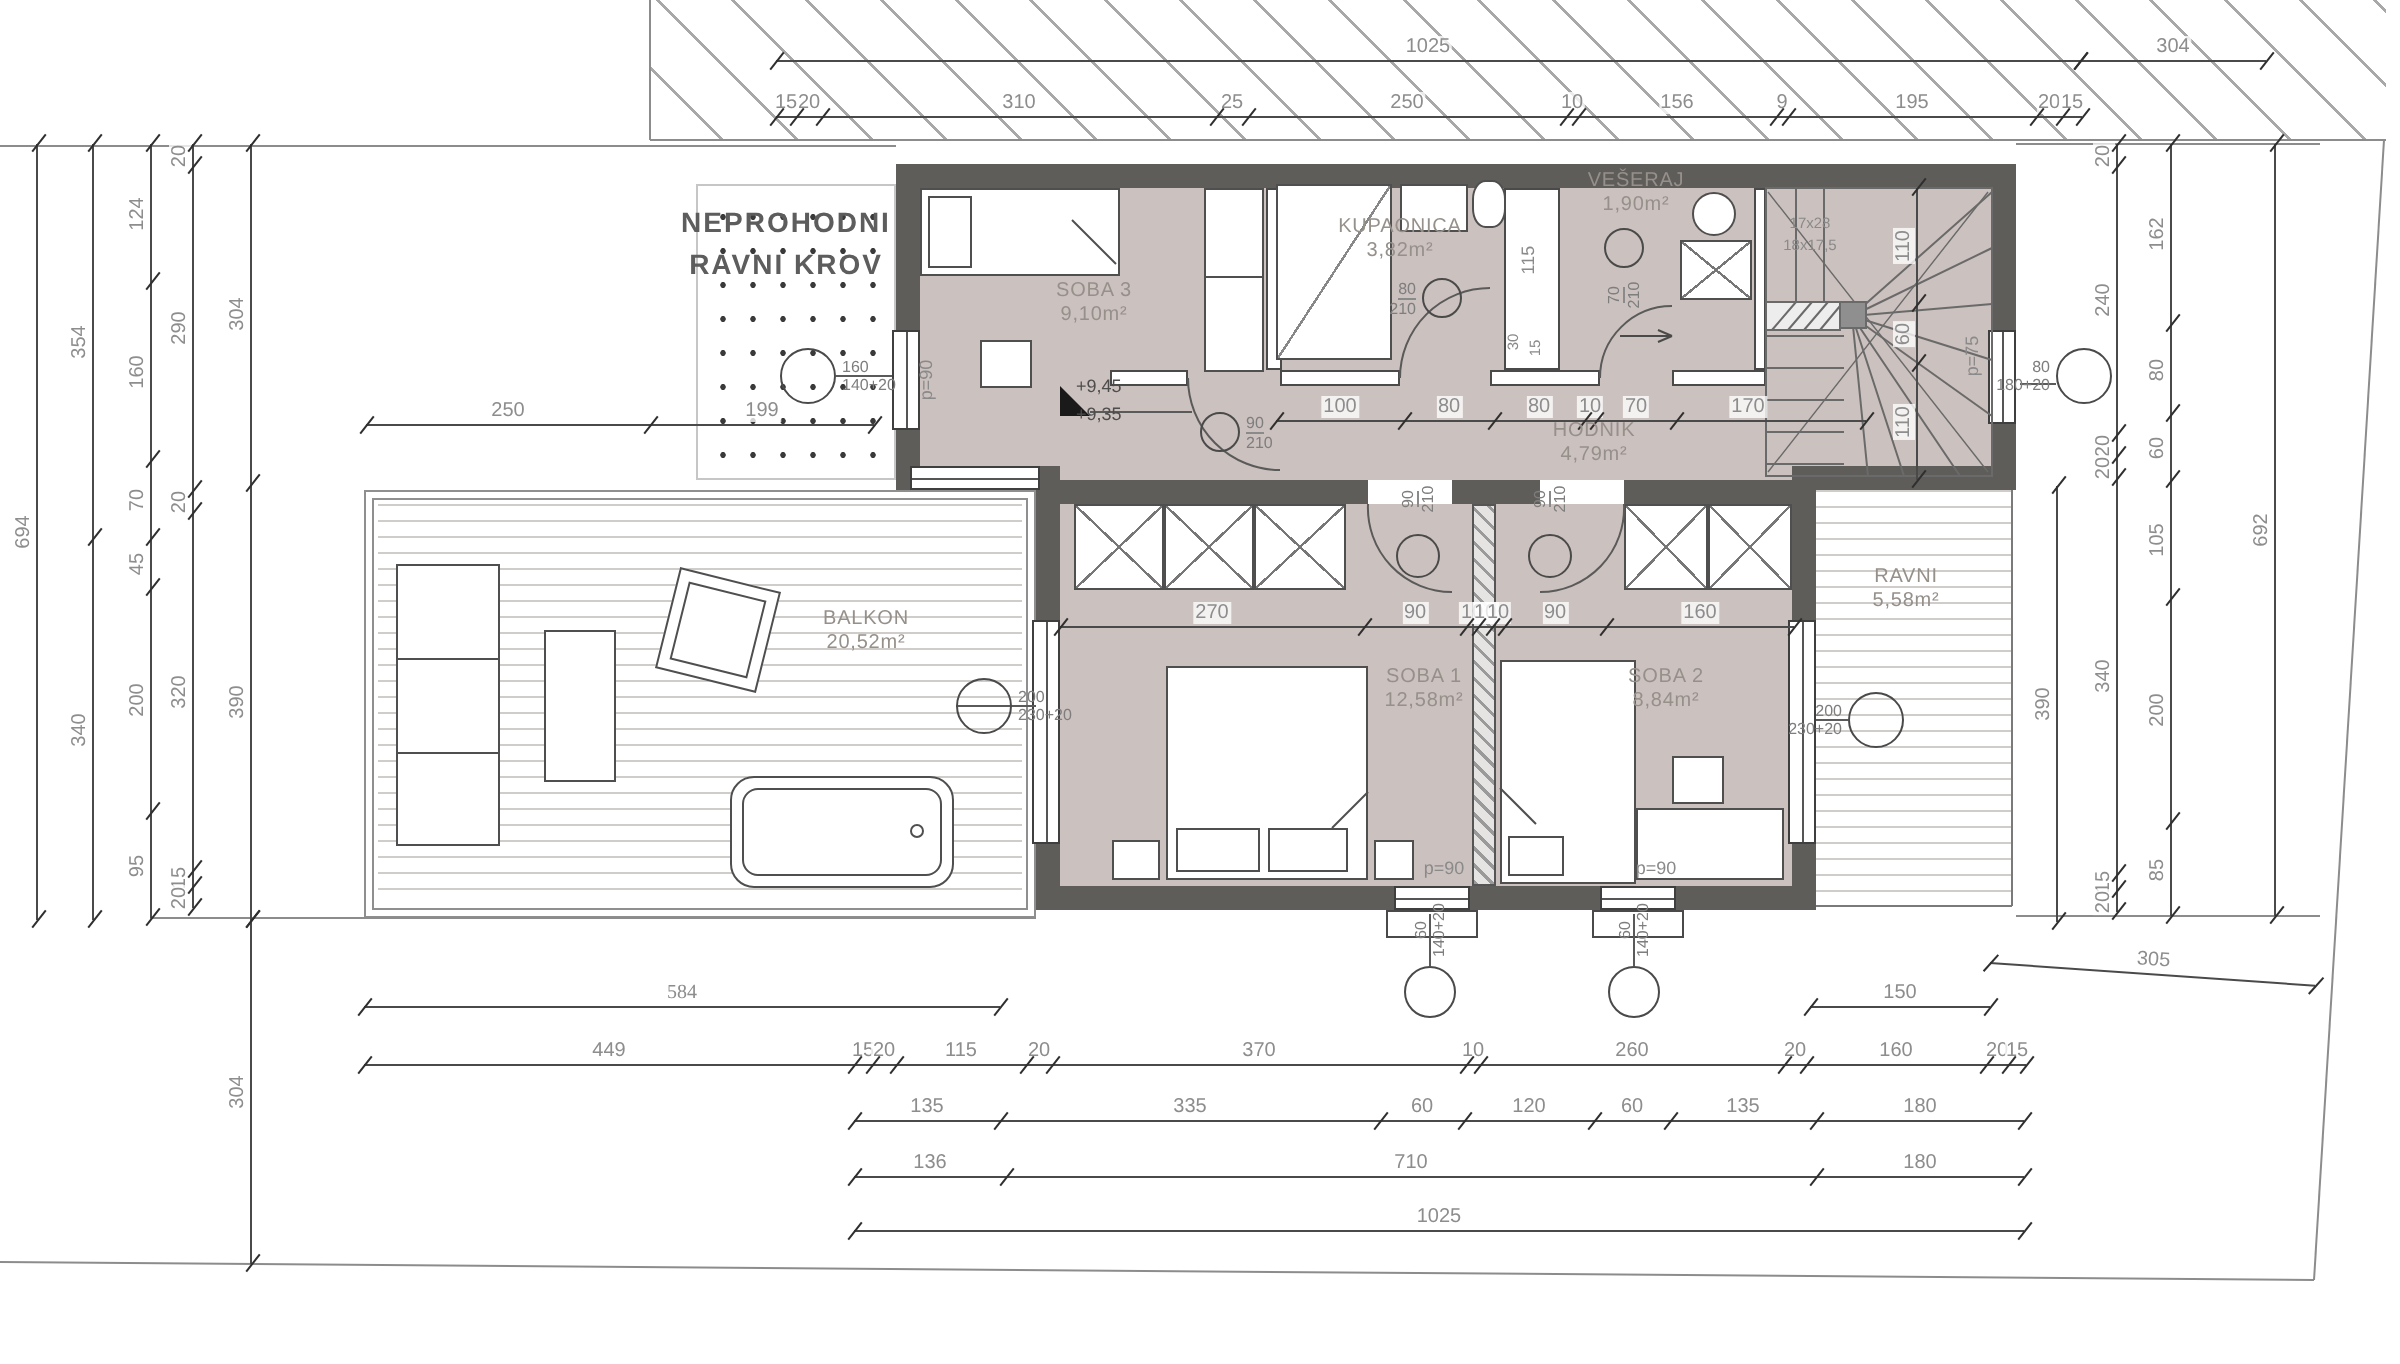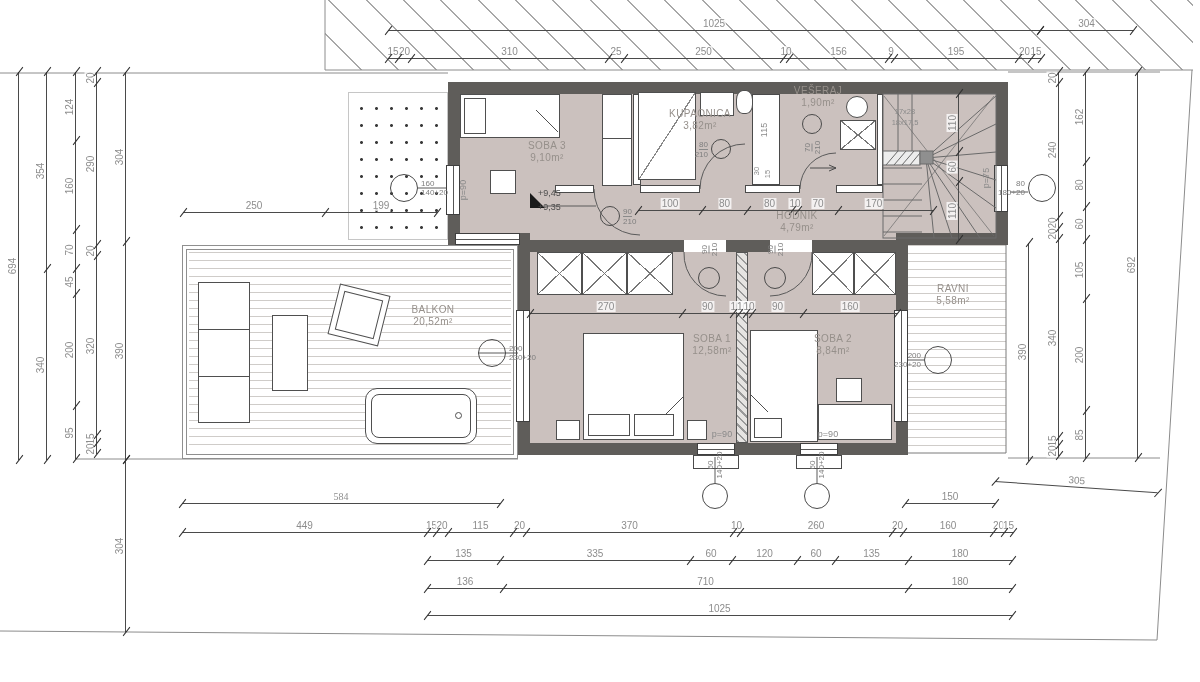--- a/index.html
+++ b/index.html
@@ -58,20 +58,24 @@
   svg.lines{position:absolute;left:0;top:0;z-index:30;}
 </style>
 </head>
 <body>
 
 <div id="stage">
 
   <div class="hatch" style="left:325px;top:0;width:868px;height:70px;"></div>
 
   <div class="roofdots" style="left:348px;top:92px;width:100px;height:148px;"></div>
+  <div class="roofnote">
+    <span>NEPROHODNI</span><br>
+    <span>RAVNI KROV</span>
+  </div>
 
   <div class="deck deck-border" style="left:182px;top:245px;width:336px;height:214px;"></div>
   <div class="deck deck-border" style="left:186px;top:249px;width:328px;height:206px;background:transparent;"></div>
   <div class="deck deck-lines" style="left:189px;top:252px;width:322px;height:200px;"></div>
 
   <div class="deck deck-lines" style="left:908px;top:245px;width:98px;height:208px;"></div>
 
   <div class="floor" style="left:460px;top:94px;width:536px;height:146px;"></div>
   <div class="floor" style="left:530px;top:252px;width:366px;height:191px;"></div>
 

